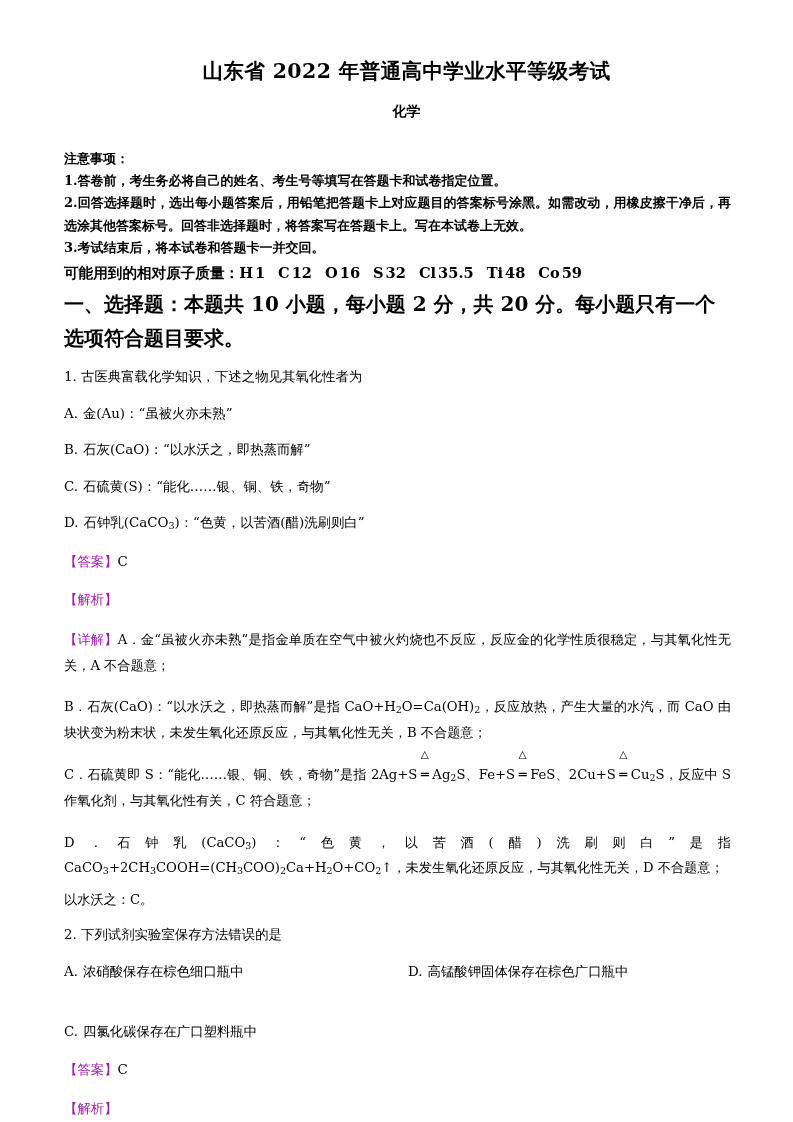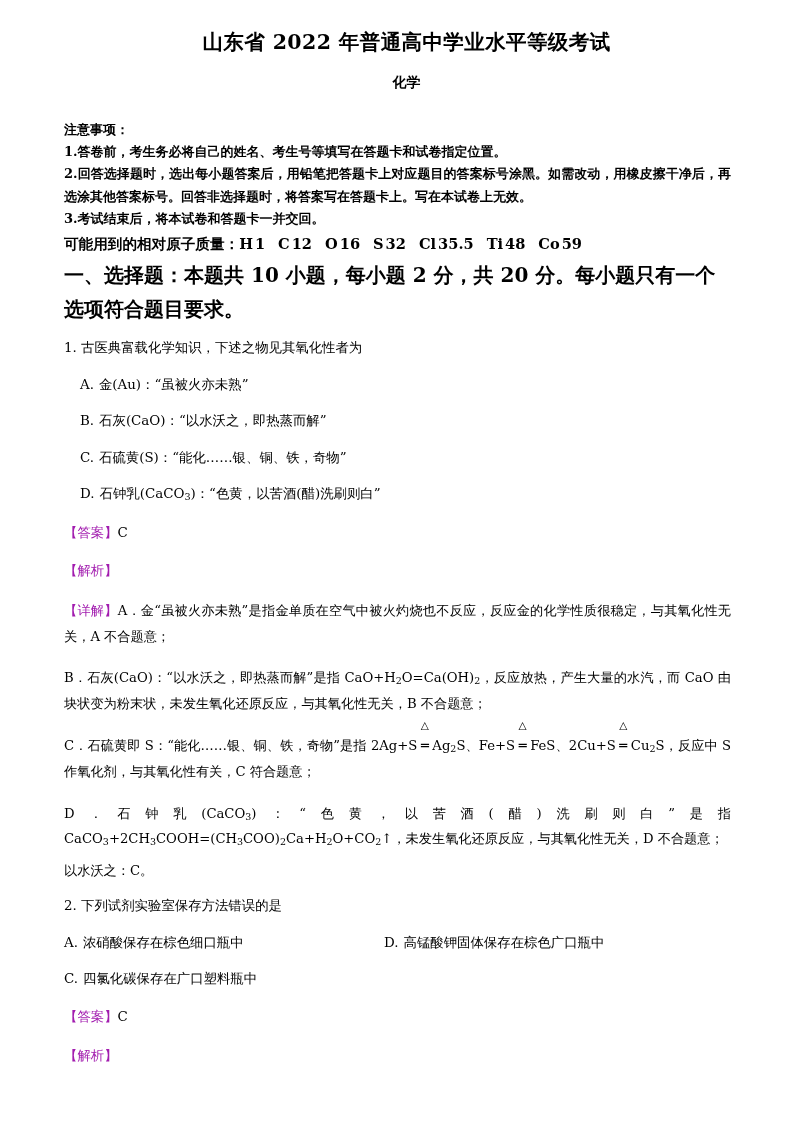--- a/index.html
+++ b/index.html
@@ -11,21 +11,21 @@
     width: 793px;
     height: 1122px;
     font-family: "DejaVu Serif", "Liberation Serif", serif;
     color: #000000;
     -webkit-font-smoothing: antialiased;
   }
   .page {
     box-sizing: border-box;
     width: 793px;
     height: 1122px;
-    padding: 27px 62px 20px 64px;
+    padding: 56px 62px 20px 64px;
     position: relative;
   }
   .title-block {
     text-align: center;
     padding-left: 18px;
   }
   .doc-title {
     font-size: 20.5px;
     font-weight: bold;
     letter-spacing: 0.4px;
@@ -67,27 +67,28 @@
     margin: 2px 0 0 0;
   }
   .q-stem {
     font-size: 13.4px;
     line-height: 1.6;
     margin: 11px 0 0 0;
   }
   .opt {
     font-size: 13.4px;
     line-height: 1.6;
-    margin: 15px 0 0 16px;
+    margin: 15px 0 0 0;
   }
   .opt-grid {
     display: grid;
     grid-template-columns: 320px 1fr;
     column-gap: 0;
     row-gap: 0;
+    gap: 24px;
   }
   .opt-grid .opt {
     margin: 15px 0 0 0;
   }
   .opt-letter { margin-right: 5px; }
   .tag {
     color: #a21caf;
   }
   .ans-line {
     font-size: 13.4px;

